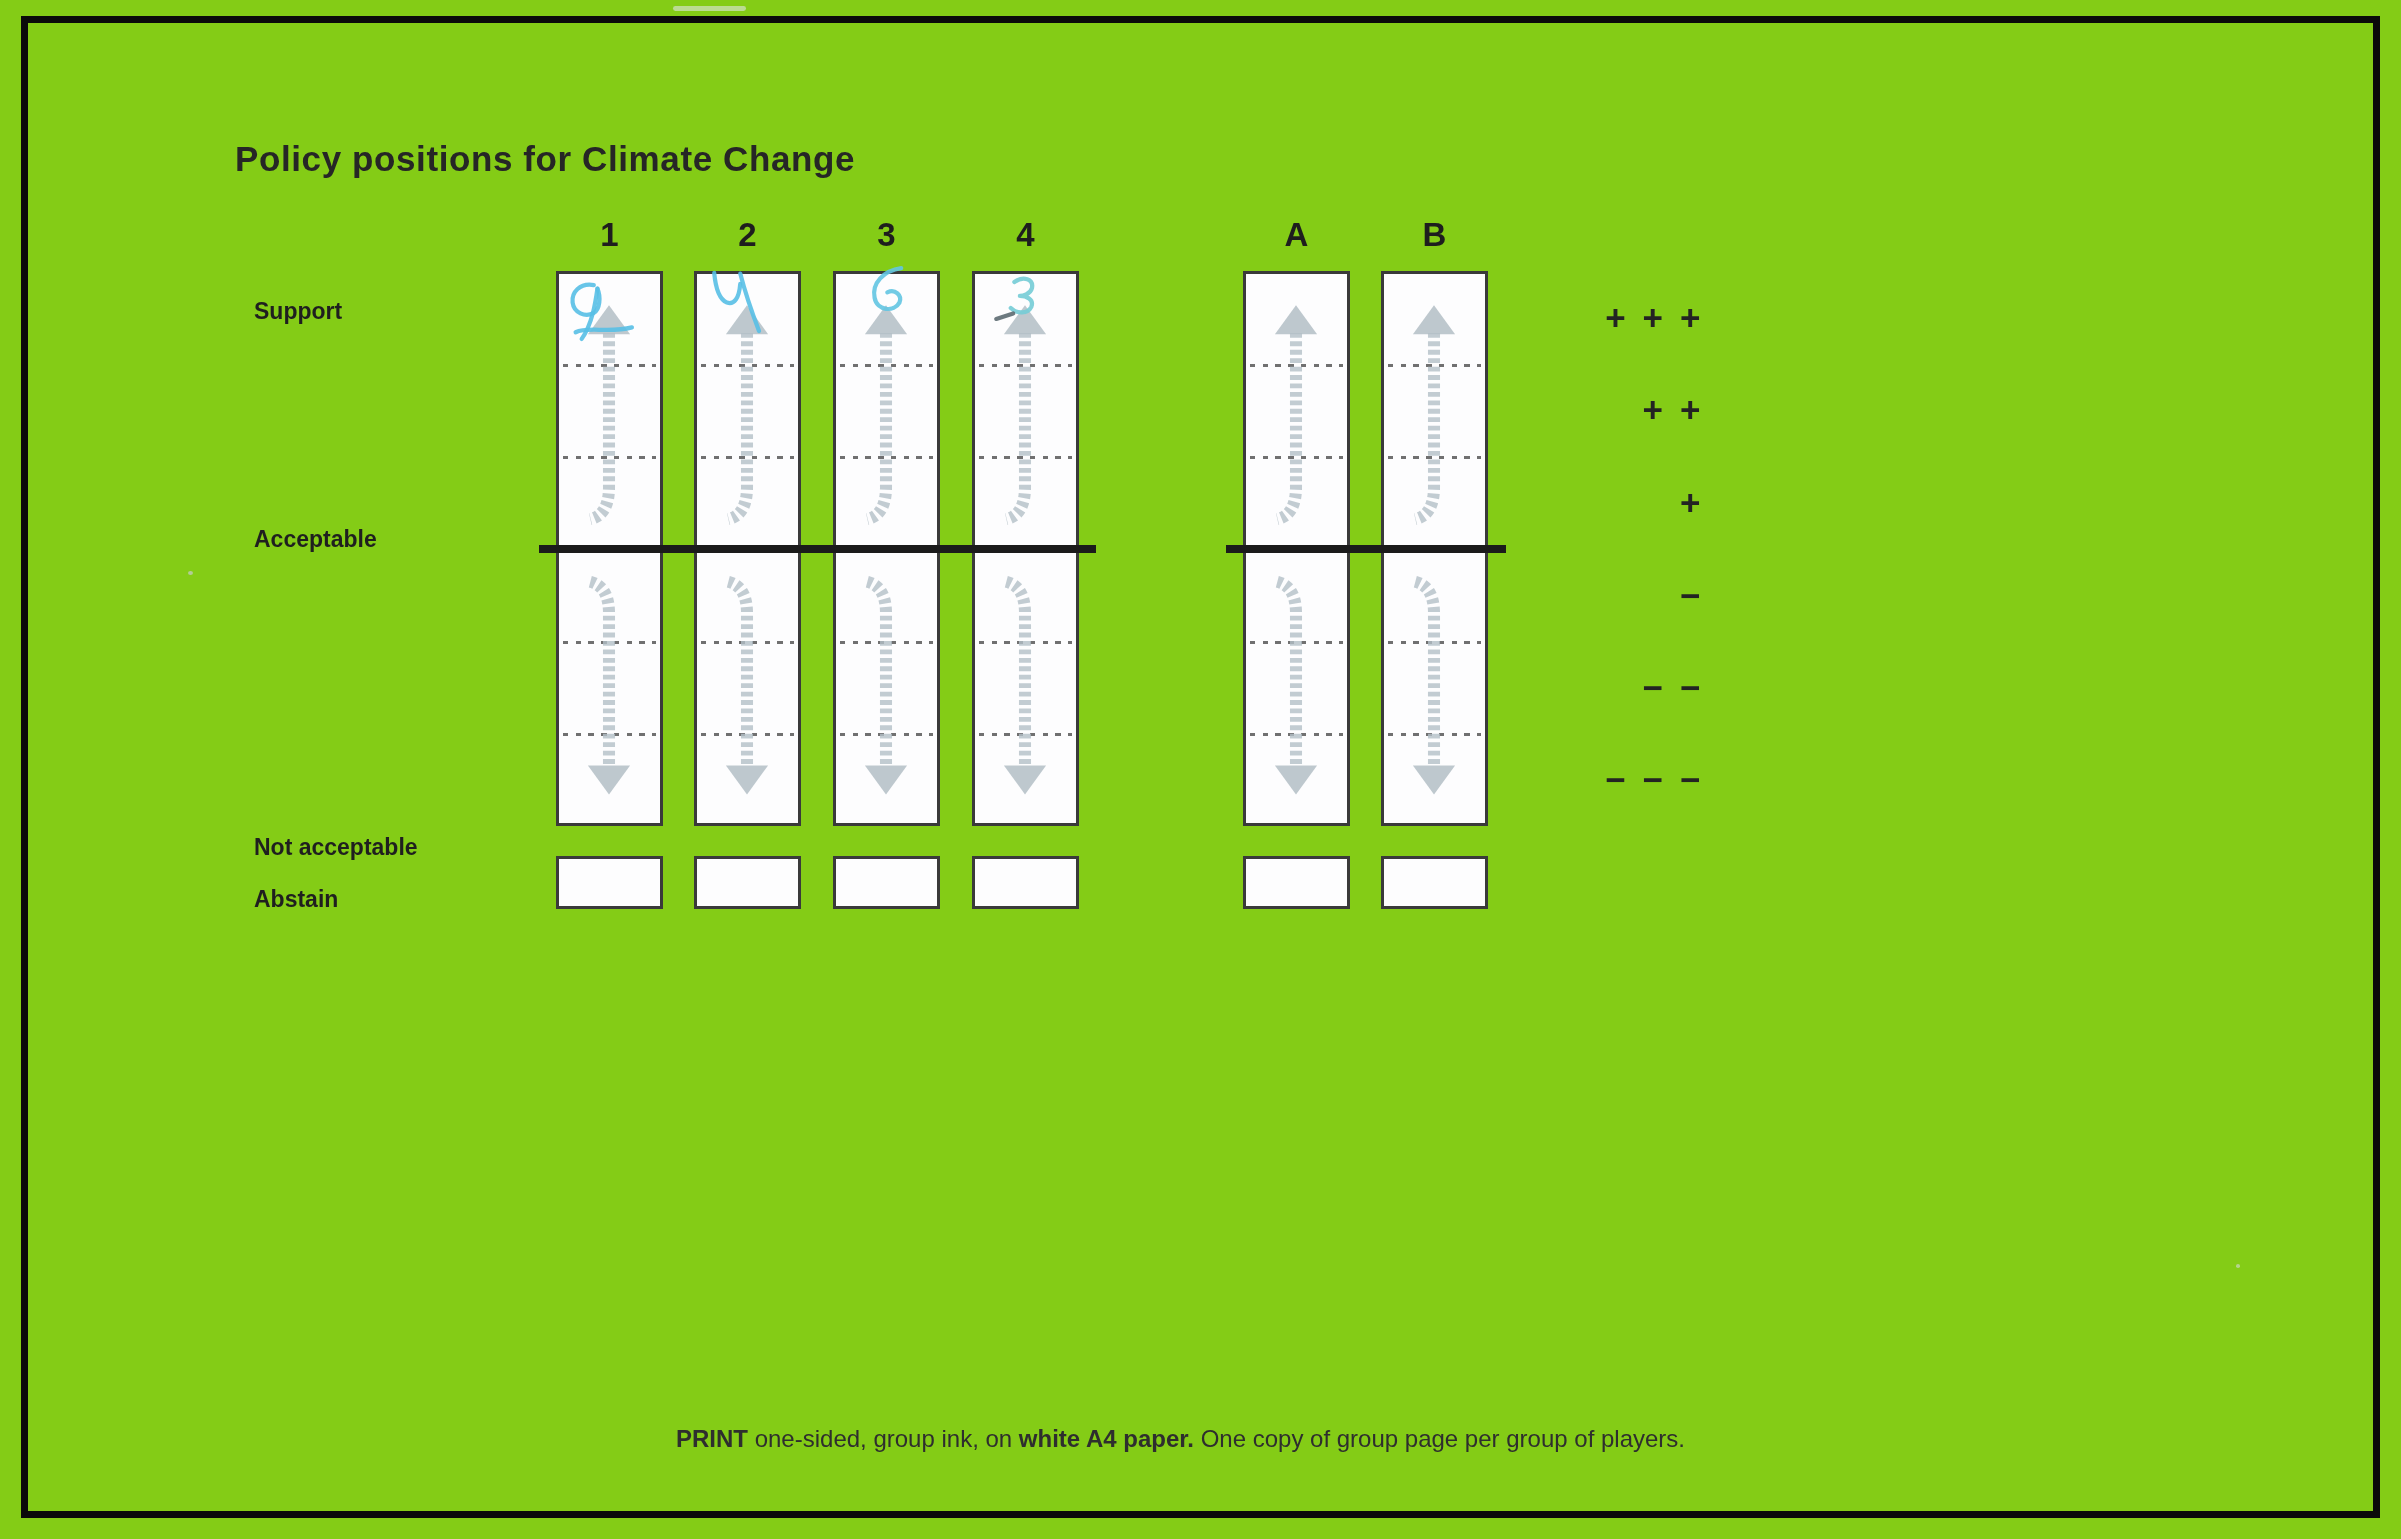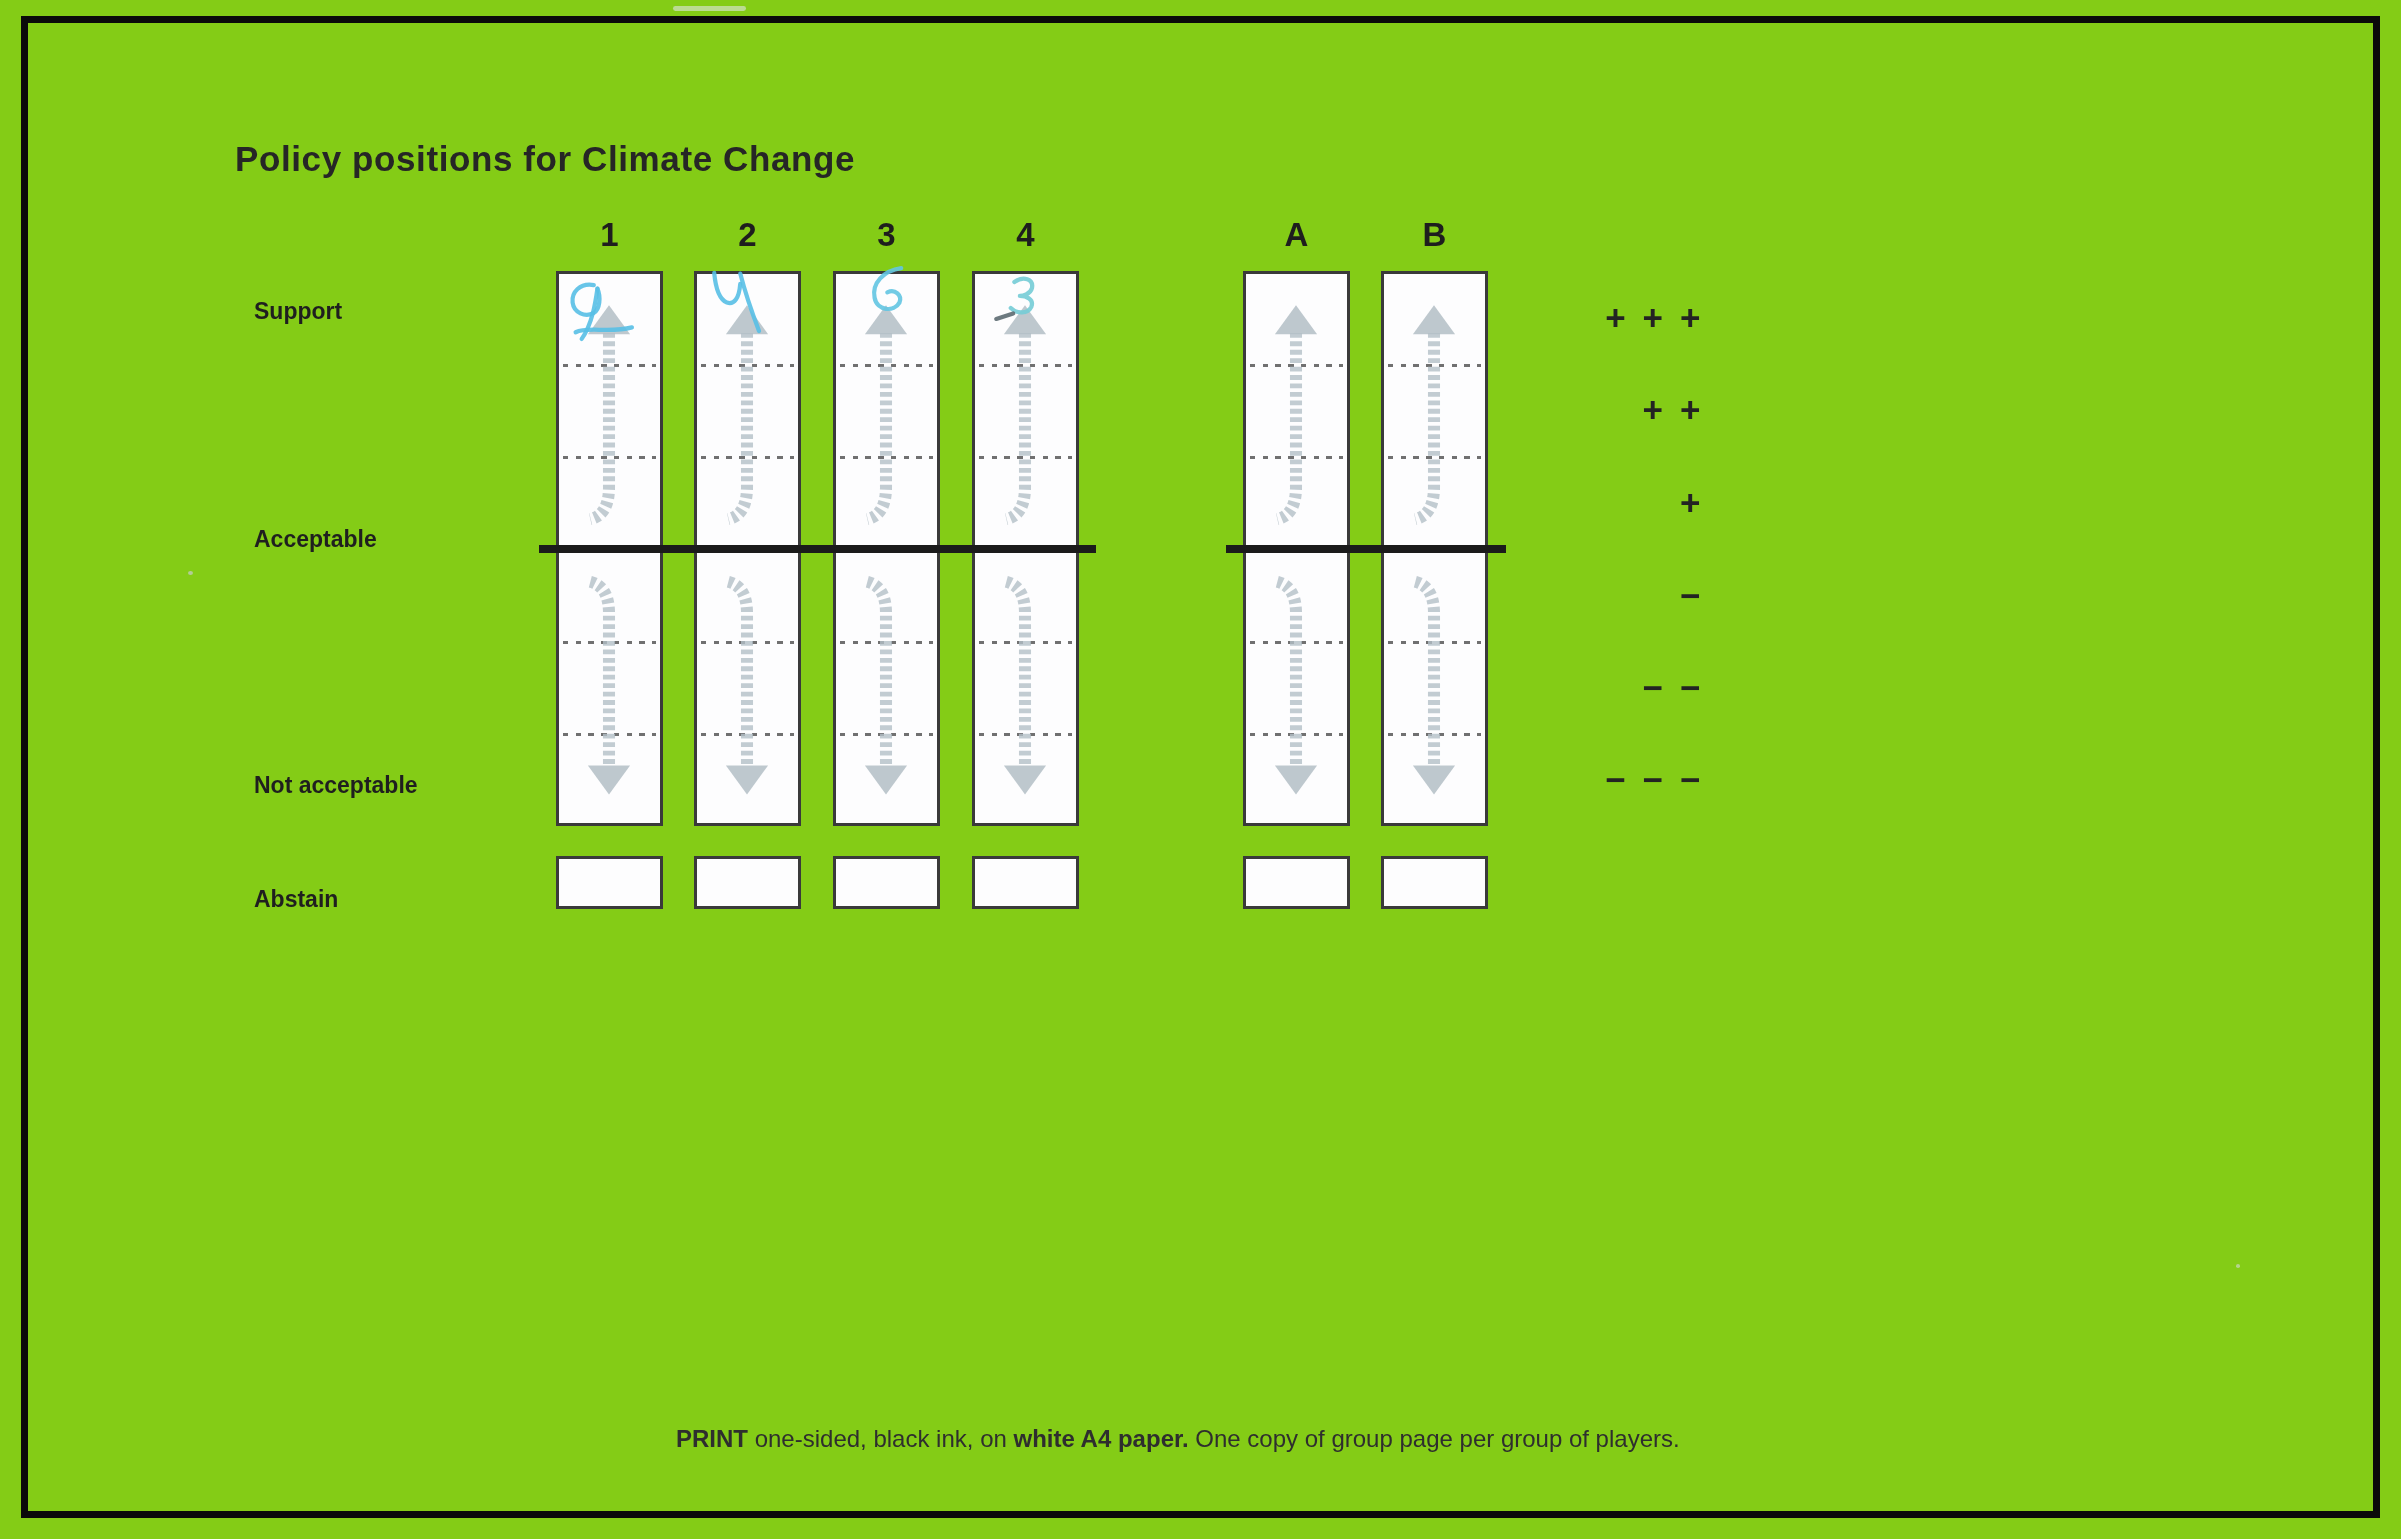--- a/index.html
+++ b/index.html
@@ -21,21 +21,21 @@
   .dotted.d1{top:90px}.dotted.d2{top:182px}.dotted.d3{top:367px}.dotted.d4{top:459px}
   .arrow-svg{position:absolute;left:0;top:0;}
   .arrow-svg polygon{fill:#aebac2;opacity:.8;}
   .arrow-svg path{fill:none;stroke:#b3bfc7;stroke-width:20;stroke-dasharray:8 6;opacity:.8;}
   .divider{position:absolute;top:545px;height:7.9px;background:#1b1b1b;}
   #divider-1{left:539px;width:557px;}
   #divider-2{left:1226px;width:280px;}
   .row-label{position:absolute;left:254px;font-size:23px;line-height:31.5px;font-weight:bold;color:#1f1f1f;}
   #label-support{top:296px;}
   #label-acceptable{top:524px;}
-  #label-not-acceptable{top:770px;}
+  #label-not-acceptable{top:832px;}
   #label-abstain{top:884px;}
   .legend-row{position:absolute;right:697px;font-size:35px;line-height:35px;font-weight:bold;
         letter-spacing:3.6px;color:#232323;white-space:pre;}
   #footer{position:absolute;left:676px;top:1424px;font-size:24px;line-height:29px;color:#2e2e2e;}
   #footer .bold{font-weight:bold;text-align:right;}
   #ink-layer{position:absolute;left:0;top:0;pointer-events:none;}
   .ink-stroke{fill:none;stroke-width:7;stroke-linecap:round;stroke-linejoin:round;opacity:.9;}
   .artifact{position:absolute;border-radius:50%;}
 </style>
 </head>
@@ -155,21 +155,21 @@
 
   <div id="legend">
       <div class="legend-row" style="top: 300px;">+ + +</div>
       <div class="legend-row" style="top: 392px;">+ +</div>
       <div class="legend-row" style="top: 485px;">+</div>
       <div class="legend-row" style="top: 578px;">−</div>
       <div class="legend-row" style="top: 670px;">− −</div>
       <div class="legend-row" style="top: 762px;">− − −</div>
     </div>
 
-  <div id="footer"><span class="bold">PRINT</span><span> one-sided, black ink, on </span><span class="bold">white A4 paper.</span><span> One copy of group page per group of players.</span></div>
+  <div id="footer"><span class="bold">PRINT</span><span> one-sided, group ink, on </span><span class="bold">white A4 paper.</span><span> One copy of group page per group of players.</span></div>
 
   <svg id="ink-layer" width="2401" height="1539" viewBox="0 0 3967 2543">
       <path d="M981,471 C958,467 944,483 946,500 C948,517 967,525 981,517 C991,511 993,491 987,477" class="ink-stroke" stroke="#58bfe5"></path>
       <path d="M987,477 C984,498 979,534 961,560" class="ink-stroke" stroke="#58bfe5"></path>
       <path d="M951,549 C972,539 1006,551 1044,541" class="ink-stroke" stroke="#58bfe5"></path>
       <path d="M1180,451 C1182,473 1187,494 1201,500 C1213,504 1221,493 1223,469" class="ink-stroke" stroke="#58bfe5"></path>
       <path d="M1223,452 C1231,483 1243,518 1254,547" class="ink-stroke" stroke="#58bfe5"></path>
       <path d="M1489,443 C1460,447 1440,468 1445,492 C1449,514 1477,516 1486,500 C1491,488 1479,477 1466,483" class="ink-stroke" stroke="#63c5e2"></path>
       <path d="M1676,466 C1691,455 1708,461 1705,476 C1702,487 1689,489 1685,489 C1695,489 1709,494 1704,507 C1698,519 1680,519 1670,509" class="ink-stroke" stroke="#74ccd6"></path>
       <path d="M1646,527 L1674,518" class="ink-stroke" stroke="#5d6b72" stroke-width="6"></path>

